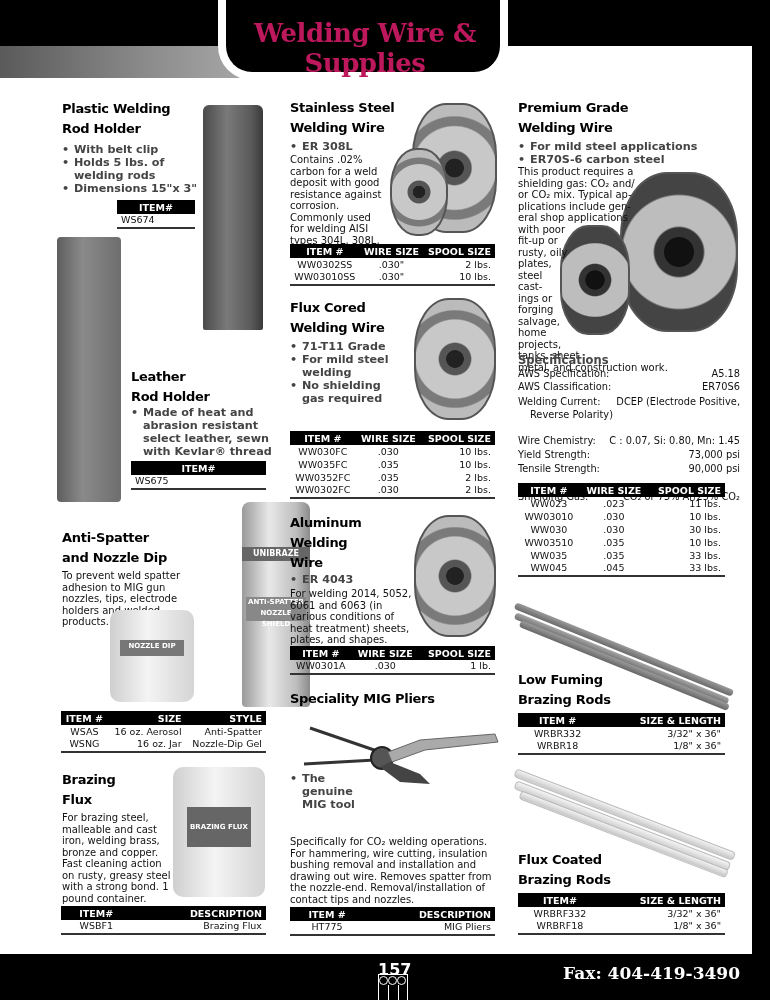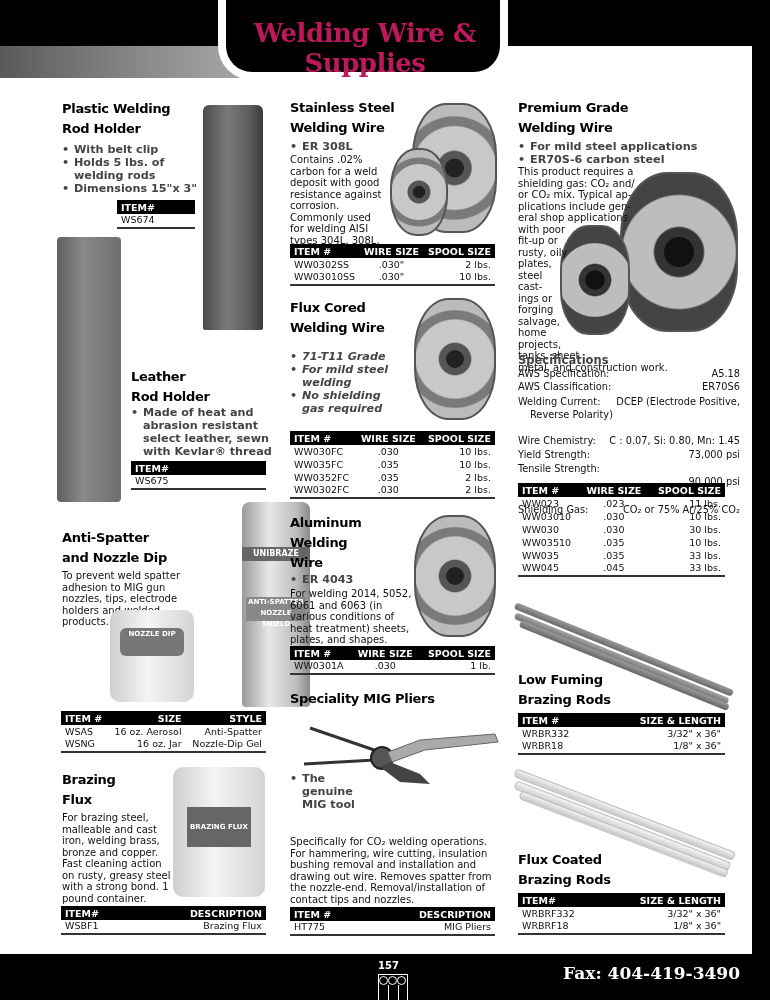--- a/index.html
+++ b/index.html
@@ -22,21 +22,21 @@
   .p-title { position: absolute; font-weight: bold; font-size: 13px; line-height: 20px; color: #000; letter-spacing: -0.3px; }
   .bullets { position: absolute; list-style: none; font-size: 11.2px; font-weight: bold; color: #444; line-height: 13px; }
   .bullets li { position: relative; padding-left: 12px; }
   .bullets li::before { content: "•"; position: absolute; left: 0; top: 0; color: #444; }
   .desc { position: absolute; font-size: 10px; line-height: 11.5px; color: #111; }
 
   table.spec { position: absolute; border-collapse: collapse; font-size: 9.5px; }
   table.spec th { background: #000; color: #fff; font-weight: bold; padding: 1px 4px; height: 14px; font-size: 9.5px; }
   table.spec td { padding: 0 4px; height: 13px; color: #111; }
   table.spec tbody tr:last-child td { border-bottom: 2px solid #333; padding-bottom: 2px; }
-  .tl { text-align: left; } .tr { text-align: right; } .tc { text-align: center; }
+  .tl { text-align: center; } .tr { text-align: right; } .tc { text-align: center; }
 
   
   .img { position: absolute; }
   .tube { background: linear-gradient(90deg, #4a4a4a, #7a7a7a 40%, #5a5a5a 80%, #3a3a3a); border-radius: 6px 6px 2px 2px; }
   .leather { background: linear-gradient(90deg, #5e5e5e, #8a8a8a 40%, #6e6e6e); border-radius: 4px; }
   .spool { border-radius: 50%; background: radial-gradient(circle at 50% 50%, #222 0 12%, #555 13% 22%, #c8c8c8 24% 55%, #7a7a7a 57% 68%, #bbb 70% 100%); border: 2px solid #555; }
   .can { background: linear-gradient(90deg, #9a9a9a, #e8e8e8 40%, #bdbdbd 80%, #8a8a8a); border-radius: 8px 8px 4px 4px; margin-left: 44px; }
   .jar { background: linear-gradient(90deg, #cfcfcf, #f4f4f4 45%, #d4d4d4); border-radius: 10px; }
   .label-band { position: absolute; background: #666; color: #fff; font-weight: bold; font-size: 9px; text-align: center; }
   .rod { position: absolute; height: 7px; border-radius: 4px; transform-origin: left center; }
@@ -44,21 +44,21 @@
   
   .specs { position: absolute; left: 518px; top: 354px; width: 222px; font-size: 9.8px; line-height: 13px; }
   .specs-title { font-weight: bold; font-size: 11.5px; color: #444; }
   .spec-row { display: flex; justify-content: space-between; }
   .spec-row .k { white-space: nowrap; }
   .spec-row .v { text-align: right; white-space: nowrap; }
   .indent { padding-left: 12px; }
 
   
   .ftr { position: absolute; left: 0; top: 954px; width: 770px; height: 46px; background: #000; }
-  .ftr-page { position: absolute; left: 378px; top: 960px; width: 30px; color: #fff; font-size: 10px; font-weight: bold; }
+  .ftr-page { position: absolute; left: 378px; top: 960px; width: 30px; text-align: center; color: #fff; font-size: 16px; font-weight: bold; }
   .ftr-logo { position: absolute; left: 378px; top: 974px; width: 30px; height: 26px; border: 1px solid #fff; border-bottom: none; }
   .ftr-logo span { position: absolute; top: 1px; width: 9px; height: 9px; border: 1px solid #fff; border-radius: 50%; }
   .ftr-logo i { position: absolute; top: 10px; width: 1px; height: 16px; background: #fff; }
   .ftr-fax { position: absolute; right: 30px; top: 963px; color: #fff; font-family: "DejaVu Serif", serif; font-size: 17px; font-weight: bold; }
 </style>
 </head>
 <body>
 
 <div class="hdr-black"></div>
 <div class="hdr-grad"></div>
@@ -119,21 +119,21 @@
   <div class="p-title" style="left:62px;top:528px;">
     <div>Anti-Spatter</div>
     <div>and Nozzle Dip</div>
   </div>
   <div class="desc" style="left:62px;top:570px;width:140px;">To prevent weld spatter adhesion to MIG gun nozzles, tips, electrode holders and welded products.</div>
   <div class="img can" style="left:198px;top:502px;width:68px;height:205px;">
     <div class="label-band" style="left:0;top:45px;width:68px;height:14px;line-height:14px;font-size:8px;">UNIBRAZE</div>
     <div class="label-band" style="left:4px;top:95px;width:60px;height:24px;background:#888;font-size:7px;line-height:11px;">ANTI-SPATTER NOZZLE SHIELD</div>
   </div>
   <div class="img jar" style="left:110px;top:610px;width:84px;height:92px;">
-    <div class="label-band" style="left:10px;top:18px;width:64px;height:28px;line-height:12px;background:#777;font-size:7px;border-radius:6px;">NOZZLE DIP</div>
+    <div class="label-band" style="left:10px;top:30px;width:64px;height:16px;line-height:12px;background:#777;font-size:7px;">NOZZLE DIP</div>
   </div>
   <table class="spec" style="left:61px;top:711px;width:205px;">
     <thead>
         <tr>
       <th class="tl">ITEM #</th>
       <th class="tr">SIZE</th>
       <th class="tr">STYLE</th>
     </tr>
       </thead>
     <tbody>
@@ -208,21 +208,21 @@
       </tr>
     </tbody>
   </table>
 </section>
 
 <section>
   <div class="p-title" style="left:290px;top:298px;">
     <div>Flux Cored</div>
     <div>Welding Wire</div>
   </div>
-  <ul class="bullets" style="left:290px;top:350px;width:115px;font-style:italic;">
+  <ul class="bullets" style="left:290px;top:340px;width:115px;">
     <li>71-T11 Grade</li>
     <li>For mild steel welding</li>
     <li>No shielding gas required</li>
   </ul>
   <div class="img spool" style="left:414px;top:298px;width:82px;height:122px;border-radius:42%;"></div>
   <table class="spec" style="left:290px;top:431px;width:205px;">
     <thead>
         <tr>
       <th class="tl">ITEM #</th>
       <th class="tc">WIRE SIZE</th>
@@ -360,21 +360,21 @@
     </div>
     <div class="indent">Reverse Polarity)</div>
     <div class="spec-row" style="margin-top:13px;">
       <span class="k">Wire Chemistry:</span>
       <span class="v">C : 0.07, Si: 0.80, Mn: 1.45</span>
     </div>
     <div class="spec-row" style="margin-top:1px;">
       <span class="k">Yield Strength:</span>
       <span class="v">73,000 psi</span>
     </div>
-    <div class="spec-row" style="margin-top:1px;flex-direction:column;">
+    <div class="spec-row" style="margin-top:1px;">
       <span class="k">Tensile Strength:</span>
       <span class="v">90,000 psi</span>
     </div>
     <div class="spec-row" style="margin-top:15px;">
       <span class="k">Shielding Gas:</span>
       <span class="v">CO₂ or 75% Ar/25% CO₂</span>
     </div>
   </div>
 
   <table class="spec" style="left:518px;top:483px;width:207px;">

